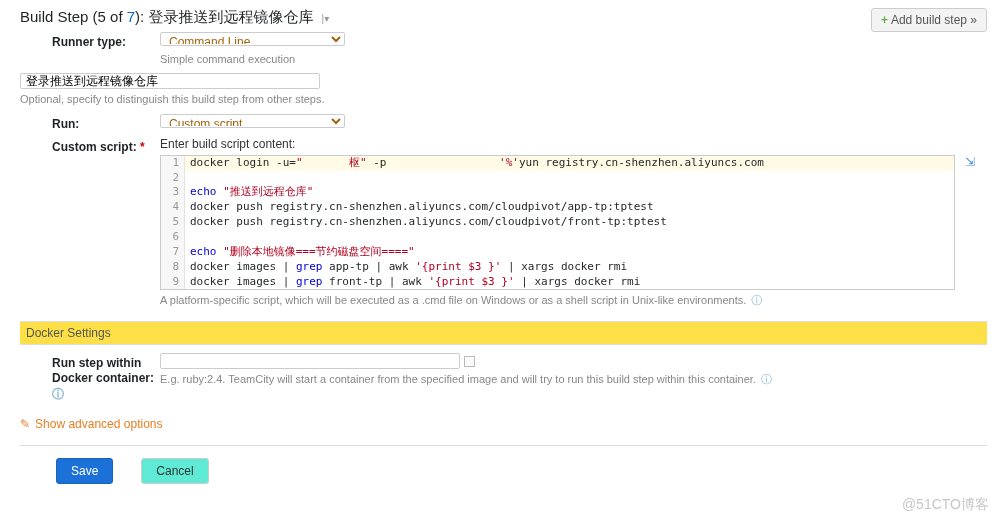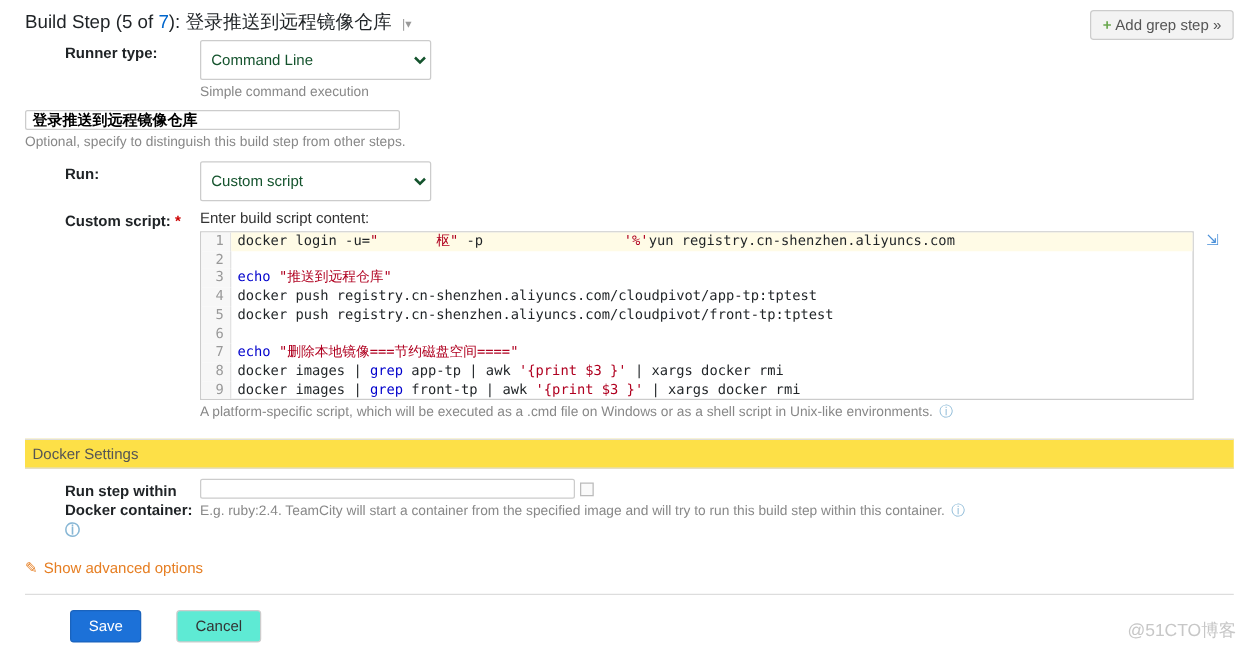--- a/index.html
+++ b/index.html
@@ -10,22 +10,22 @@
   .page-title .num2 { color: #0066cc; }
   .page-title .drop { color: #999; font-size: 10px; margin-left: 4px; cursor: pointer; }
   .add-btn { background: #f3f3f3; border: 1px solid #ccc; border-radius: 3px; padding: 4px 9px; font-size: 12px; color: #555; cursor: pointer; }
   .add-btn .plus { color: #6aa84f; font-weight: bold; margin-right: 3px; }
   .form-row { display: flex; align-items: flex-start; margin-bottom: 6px; }
   .label-col { width: 140px; padding-top: 3px; font-weight: 700; color: #1f2326; font-size: 12px; padding-left: 32px; }
   .label-col .req { color: #cc0000; }
   .field-col { flex: 1; }
   .hint { font-size: 11px; color: #888; margin-top: 3px; line-height: 1.4; }
   .hint .help-icon { color: #88b7d5; font-size: 11px; margin-left: 2px; }
-  select { width: 185px; height: 32px; border: 1px solid #ccc; border-radius: 2px; background: #fff; padding: 1px 4px; font-size: 12px; color: #14532d; }
-  input[type=text].txt { width: 300px; height: 16px; border: 1px solid #ccc; border-radius: 2px; padding: 2px 5px; font-size: 12px; font-weight: bold; }
+  select { width: 185px; height: 14px; border: 1px solid #ccc; border-radius: 2px; background: #fff; padding: 1px 4px; font-size: 12px; color: #a16207; }
+  input[type=text].txt { width: 300px; height: 16px; border: 1px solid #ccc; border-radius: 2px; padding: 2px 5px; font-size: 12px; }
   input[type=text].wide { width: 300px; }
   .script-hint { font-size: 12px; color: #333; margin-bottom: 4px; }
   .code-wrap { display: flex; align-items: flex-start; }
   .code-box { border: 1px solid #ccc; font-family: Menlo, Consolas, monospace; font-size: 11px; width: 795px; line-height: 1.35; }
   .code-line { display: flex; }
   .gutter { width: 24px; text-align: right; padding-right: 5px; color: #999; background: #f7f7f7; border-right: 1px solid #e3e3e3; user-select: none; flex-shrink: 0; }
   .code { padding-left: 5px; white-space: pre; flex: 1; overflow: hidden; }
   .code-line.first .code { background: #fffbe6; }
   .str { color: #b00020; }
   .kw { color: #0000cc; }
@@ -43,21 +43,21 @@
   .watermark { position: absolute; right: 18px; bottom: 14px; color: #c7c7c7; font-size: 14px; }
 </style>
 </head>
 <body>
 
 <div class="header-row">
   <div class="page-title">
     <span>Build Step (</span><span class="num1">5</span><span> of </span><span class="num2">7</span><span>): 登录推送到远程镜像仓库</span>
     <span class="drop">|▾</span>
   </div>
-  <button class="add-btn"><span class="plus">+</span><span>Add grep step »</span></button>
+  <button class="add-btn"><span class="plus">+</span><span>Add build step »</span></button>
 </div>
 
 <div class="form-row">
   <div class="label-col">Runner type:</div>
   <div class="field-col">
     <select><option>Command Line</option></select>
     <div class="hint">Simple command execution</div>
   </div>
 </div>
 

